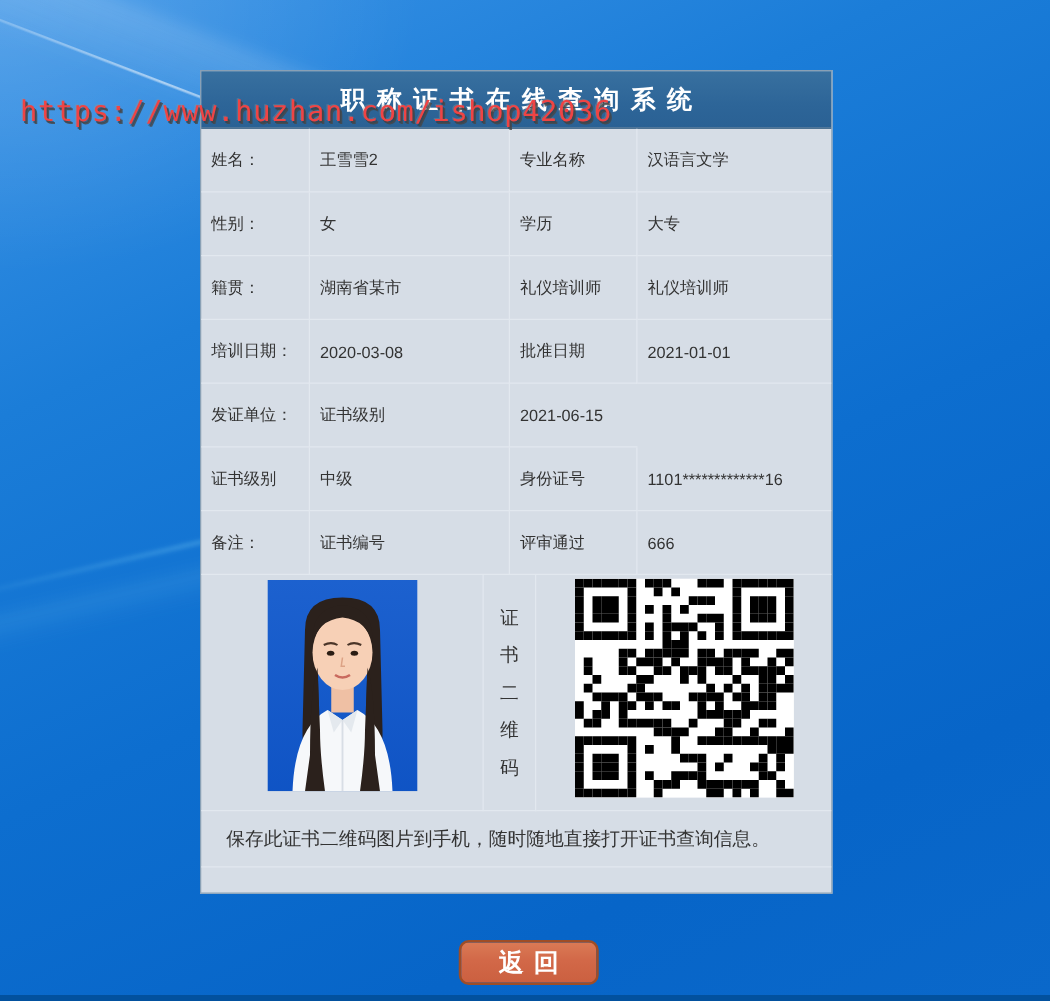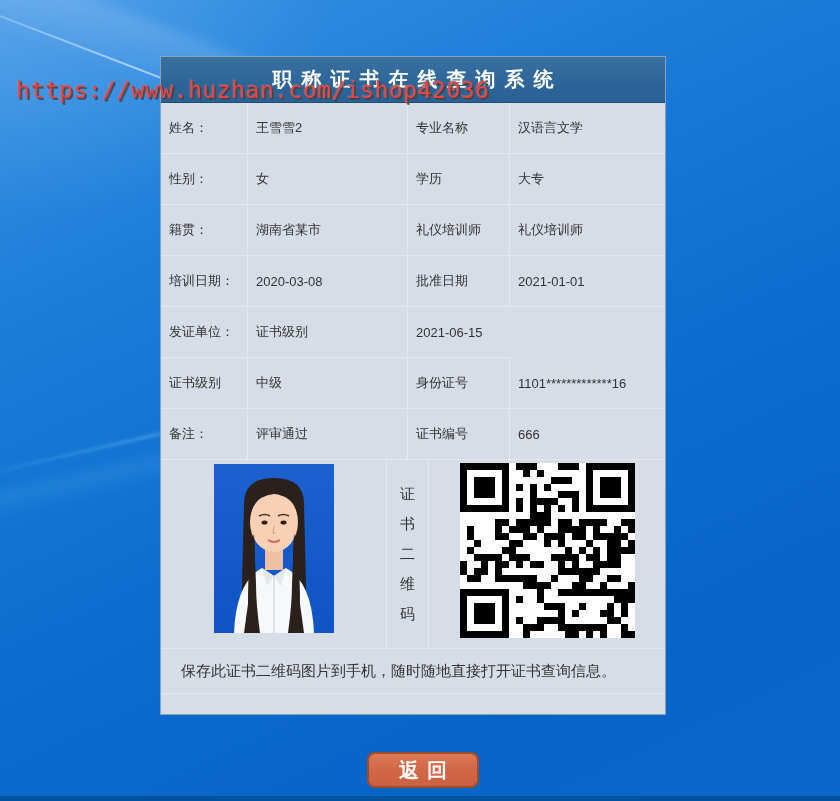--- a/index.html
+++ b/index.html
@@ -126,22 +126,22 @@
     <div class="cell">2021-06-15</div>
   </div>
   <div class="row">
     <div class="cell">证书级别</div>
     <div class="cell">中级</div>
     <div class="cell">身份证号</div>
     <div class="cell">1101*************16</div>
   </div>
   <div class="row">
     <div class="cell">备注：</div>
+    <div class="cell">证书编号</div>
     <div class="cell">评审通过</div>
-    <div class="cell">证书编号</div>
     <div class="cell">666</div>
   </div>
 
   <div class="media-row">
     <div class="media-cell">
 
       <svg class="photo-wrap" viewBox="0 0 120 169" xmlns="http://www.w3.org/2000/svg">
         <rect x="0" y="0" width="120" height="169" fill="#1157c9"></rect>
         <rect x="0" y="0" width="120" height="169" fill="url(#pg)" opacity=".25"></rect>
         <defs>

